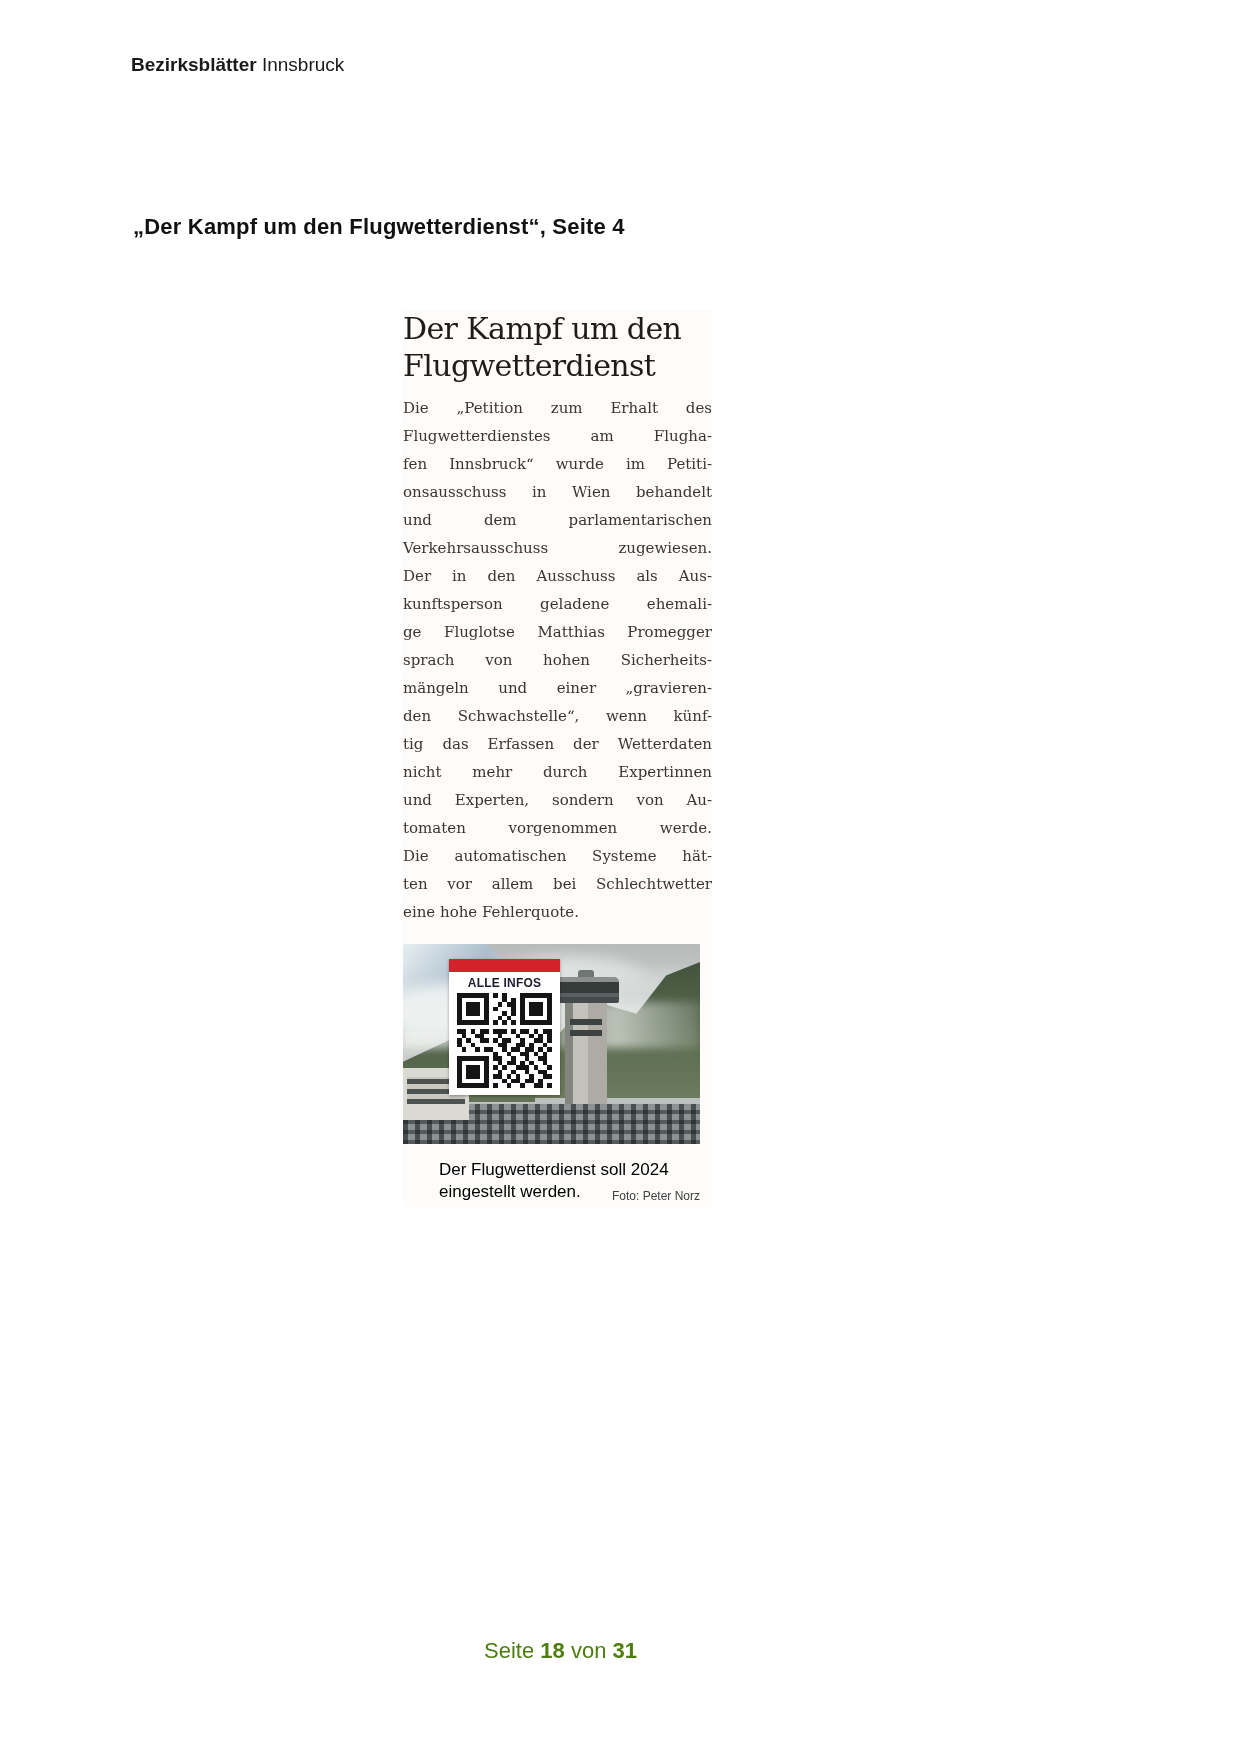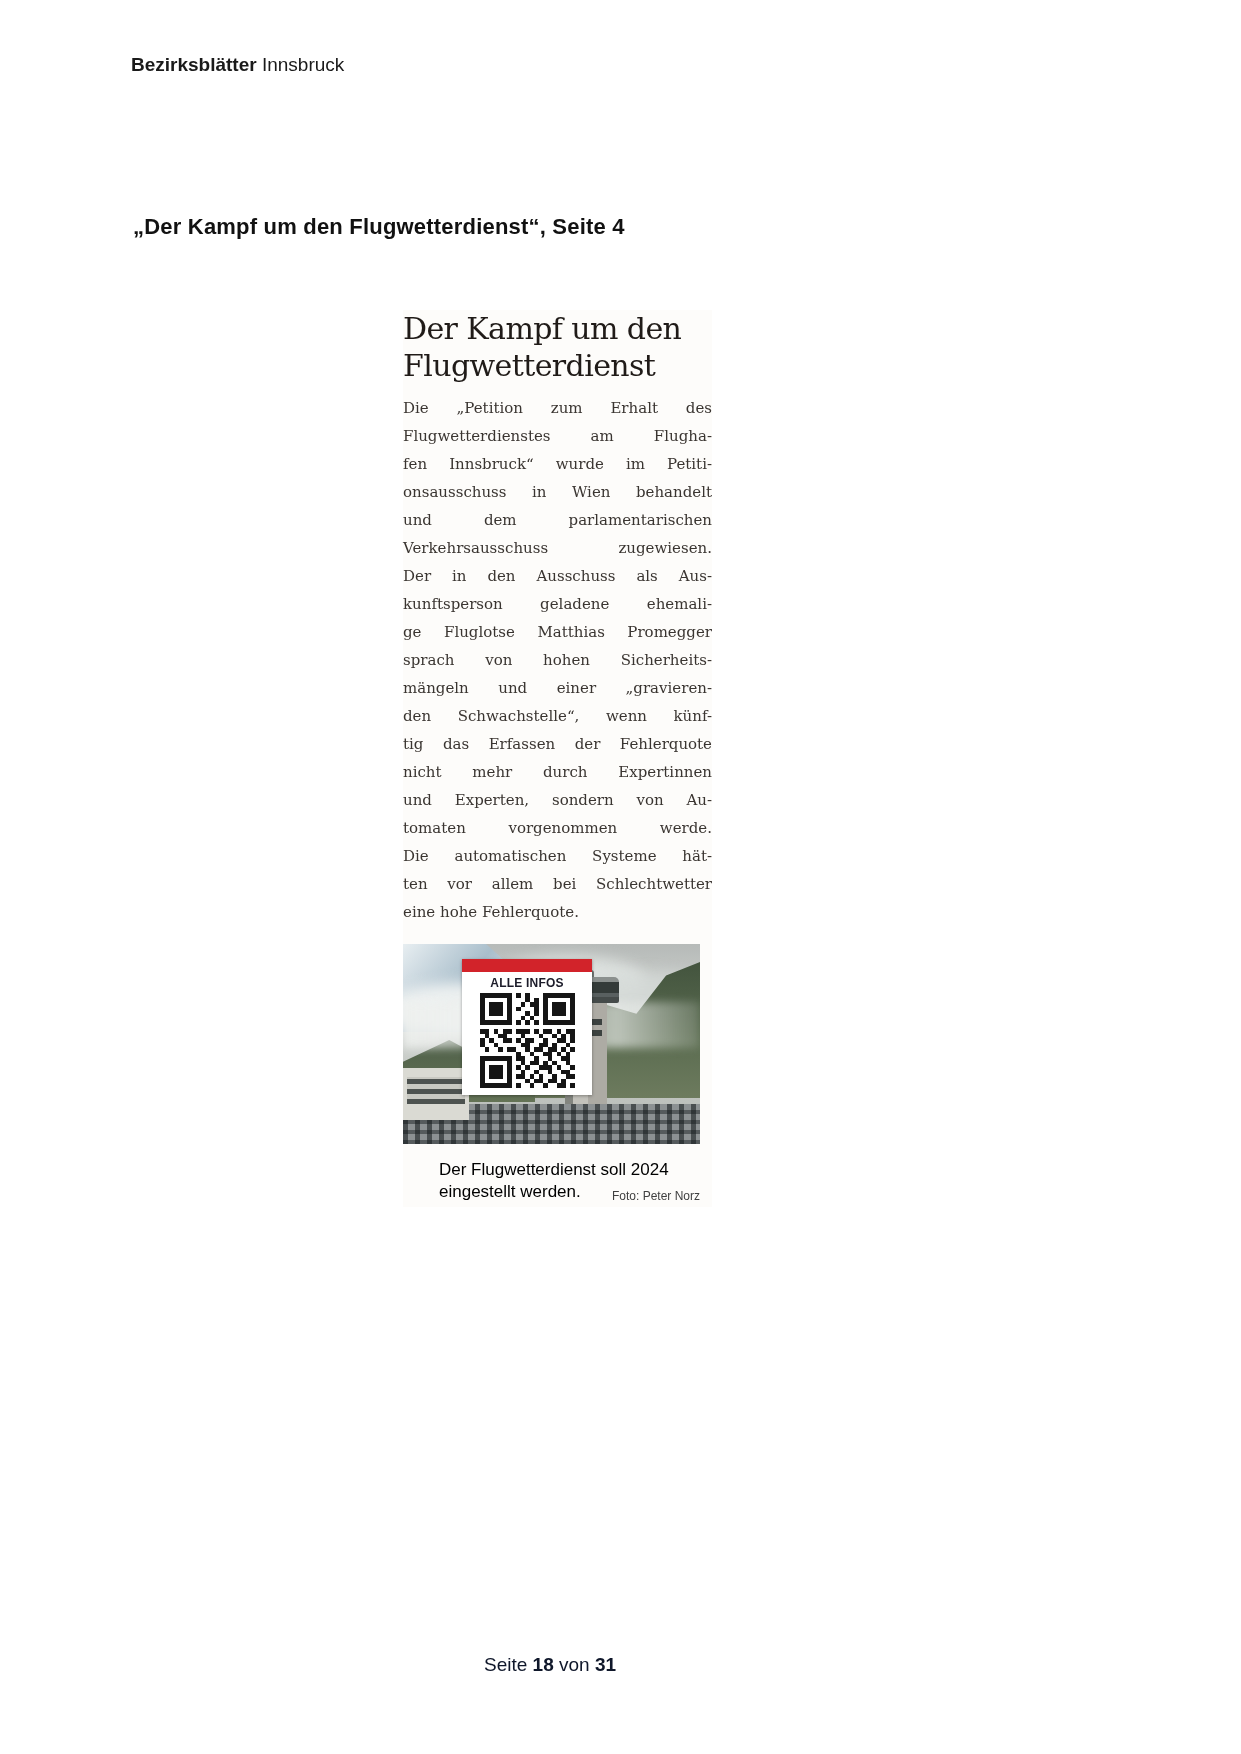--- a/index.html
+++ b/index.html
@@ -6,21 +6,21 @@
   body { background:#e9e9e9; font-family:"Liberation Sans", sans-serif; }
   .page {
     position:relative; width:1241px; height:1754px; margin:0 auto;
     background:#ffffff; overflow:hidden;
   }
 
   
   .doc-header { position:absolute; left:131px; top:54px; font-size:19px; color:#1a1a1a; }
   .doc-header .b { font-weight:bold; }
   .doc-heading { position:absolute; left:133px; top:214px; font-size:22px; font-weight:bold; color:#111; letter-spacing:.2px; }
-  .doc-footer { position:absolute; left:484px; top:1638px; font-size:19px; color:#0f172a;margin-top:16px; }
+  .doc-footer { position:absolute; left:484px; top:1638px; font-size:22px; color:#4d7c0f; }
   .doc-footer b { font-weight:bold; }
 
   
   .clipping { position:absolute; left:403px; top:310px; width:309px; background:#fdfcfa; }
   .clip-title {
     font-family:"DejaVu Serif", serif; font-weight:normal; font-size:30px; line-height:37px;
     color:#201b18; letter-spacing:-0.6px; margin-bottom:10px;
   }
   .clip-title span { display:block; }
   .clip-body { font-family:"DejaVu Serif", serif; font-size:15px; line-height:28px; color:#3a3531; }
@@ -59,21 +59,21 @@
   .w1 { top:16px; } .w2 { top:27px; }
   .buildings { position:absolute; left:0; bottom:0; width:297px; height:40px; background:#8c9193; }
   .buildings::before { content:""; position:absolute; inset:0;
     background:repeating-linear-gradient(90deg,rgba(18,24,26,.55) 0 5px,transparent 5px 12px),
                repeating-linear-gradient(0deg,rgba(18,24,26,.45) 0 4px,transparent 4px 10px); }
   .bld-white { position:absolute; left:0; bottom:24px; width:66px; height:52px; background:#dadad3; }
   .bld-white::before { content:""; position:absolute; left:4px; top:9px; right:4px; height:27px;
     background:repeating-linear-gradient(0deg,#4e5350 0 5px,#c9c9c2 5px 10px); }
 
   
-  .qr-badge { position:absolute; left:59px; top:15px; width:130px; height:136px; background:#fff;
+  .qr-badge { position:absolute; left:46px; top:15px; width:111px; height:136px; background:#fff;
     box-shadow:0 1px 3px rgba(0,0,0,.35); }
   .qr-bar { height:13px; background:#d2232a; }
   .qr-label { height:21px; display:flex; align-items:center; justify-content:center;
     font-weight:bold; font-size:12px; color:#1c1c2a; letter-spacing:.2px; }
   svg.qr { display:block; margin:0 auto; width:95px; height:95px; shape-rendering:crispEdges; }
 
   
   .cap-wrap { position:relative; width:297px; margin-top:15px; min-height:48px; }
   .caption { width:254px; font-weight:normal; font-size:17px; line-height:1.3; color:#000000;margin-left:36px; }
   .credit { position:absolute; right:0; bottom:4px; font-size:12px; color:#404040; white-space:nowrap; }
@@ -103,21 +103,21 @@
         <div class="body-line">fen Innsbruck“ wurde im Petiti-</div>
         <div class="body-line">onsausschuss in Wien behandelt</div>
         <div class="body-line">und dem parlamentarischen</div>
         <div class="body-line">Verkehrsausschuss zugewiesen.</div>
         <div class="body-line">Der in den Ausschuss als Aus-</div>
         <div class="body-line">kunftsperson geladene ehemali-</div>
         <div class="body-line">ge Fluglotse Matthias Promegger</div>
         <div class="body-line">sprach von hohen Sicherheits-</div>
         <div class="body-line">mängeln und einer „gravieren-</div>
         <div class="body-line">den Schwachstelle“, wenn künf-</div>
-        <div class="body-line">tig das Erfassen der Fehlerquote</div>
+        <div class="body-line">tig das Erfassen der Wetterdaten</div>
         <div class="body-line">nicht mehr durch Expertinnen</div>
         <div class="body-line">und Experten, sondern von Au-</div>
         <div class="body-line">tomaten vorgenommen werde.</div>
         <div class="body-line">Die automatischen Systeme hät-</div>
         <div class="body-line">ten vor allem bei Schlechtwetter</div>
         <div class="body-line">eine hohe Fehlerquote.</div>
       </div>
 
     <div class="photo">
       <div class="snow-peak"></div>

